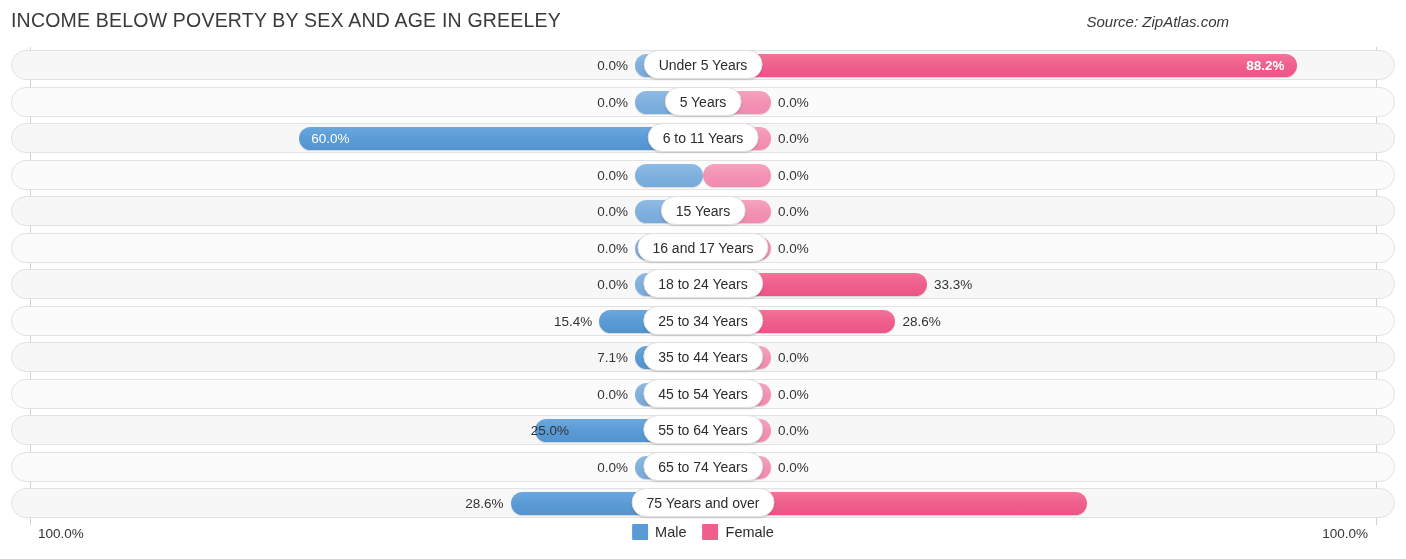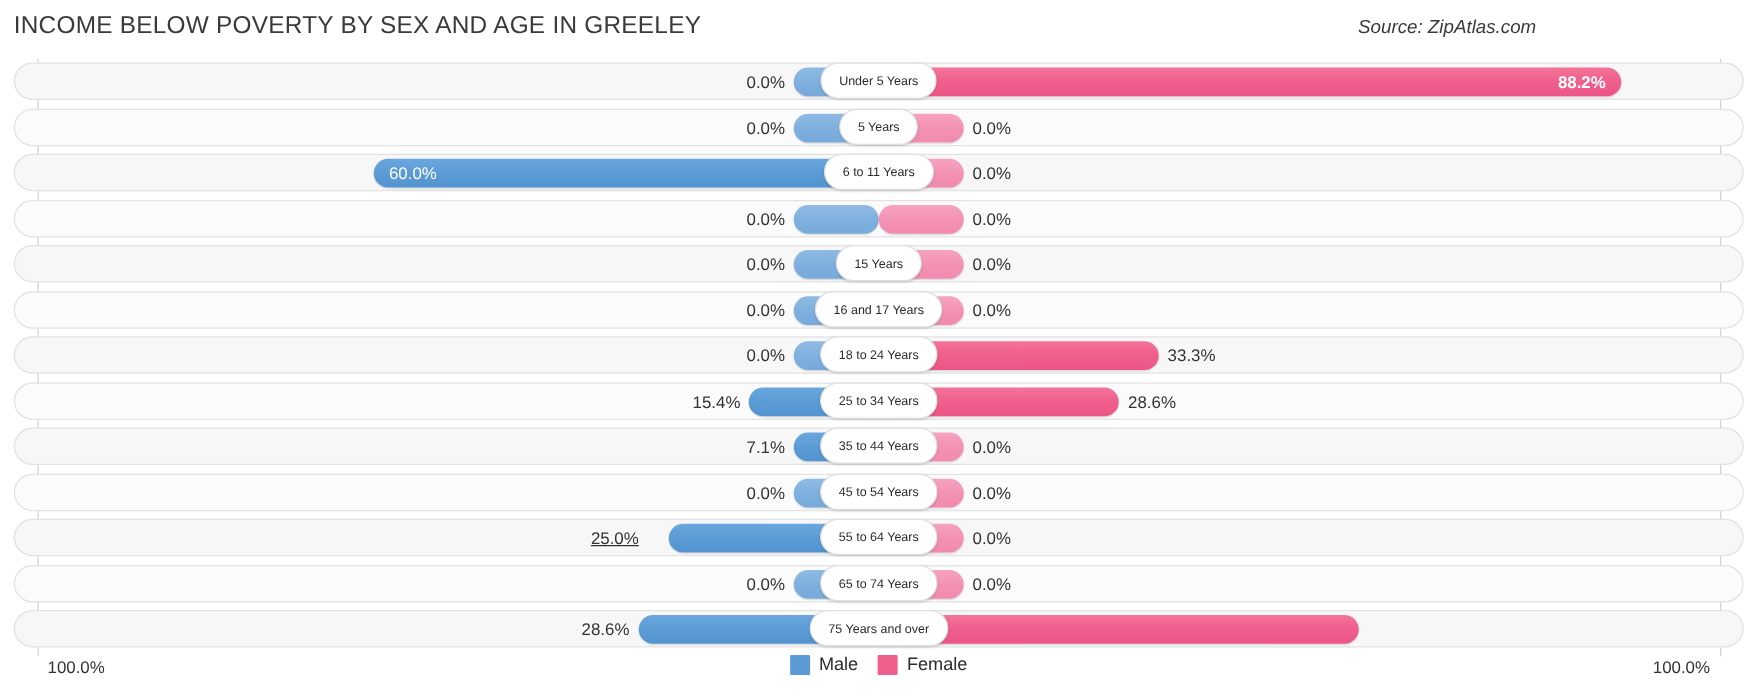--- a/index.html
+++ b/index.html
@@ -144,21 +144,21 @@
     position: absolute;
     top: 3px;
     left: 50%;
     transform: translateX(-50%);
     height: 29px;
     line-height: 29px;
     padding: 0 14px;
     background: #ffffff;
     border: 1px solid #e0e0e0;
     border-radius: 15px;
-    font-size: 10px;
+    font-size: 14px;
     color: #2c2c2c;
     white-space: nowrap;
     box-shadow: 0 1px 2px rgba(0,0,0,0.16);
     box-sizing: border-box;
   }
 
   
   .footer {
     position: absolute;
     left: 0;
@@ -312,21 +312,21 @@
             <div class="val left" style="right: 778px;">0.0%</div>
             <div class="val right" style="left: 778px;">0.0%</div>
           </div>
           <div class="pill">45 to 54 Years</div>
         </div>
         <div class="row">
           <div class="track"></div>
           <div class="bars">
             <div class="bar male strong" style="width: 168.25px;"></div>
             <div class="bar female" style="width: 68px;"></div>
-            <div class="val left" style="right: 895px; text-decoration: underline;">25.0%</div>
+            <div class="val left" style="right: 837px;">25.0%</div>
             <div class="val right" style="left: 778px;">0.0%</div>
           </div>
           <div class="pill">55 to 64 Years</div>
         </div>
         <div class="row alt">
           <div class="track"></div>
           <div class="bars">
             <div class="bar male" style="width: 68px;"></div>
             <div class="bar female" style="width: 68px;"></div>
             <div class="val left" style="right: 778px;">0.0%</div>

